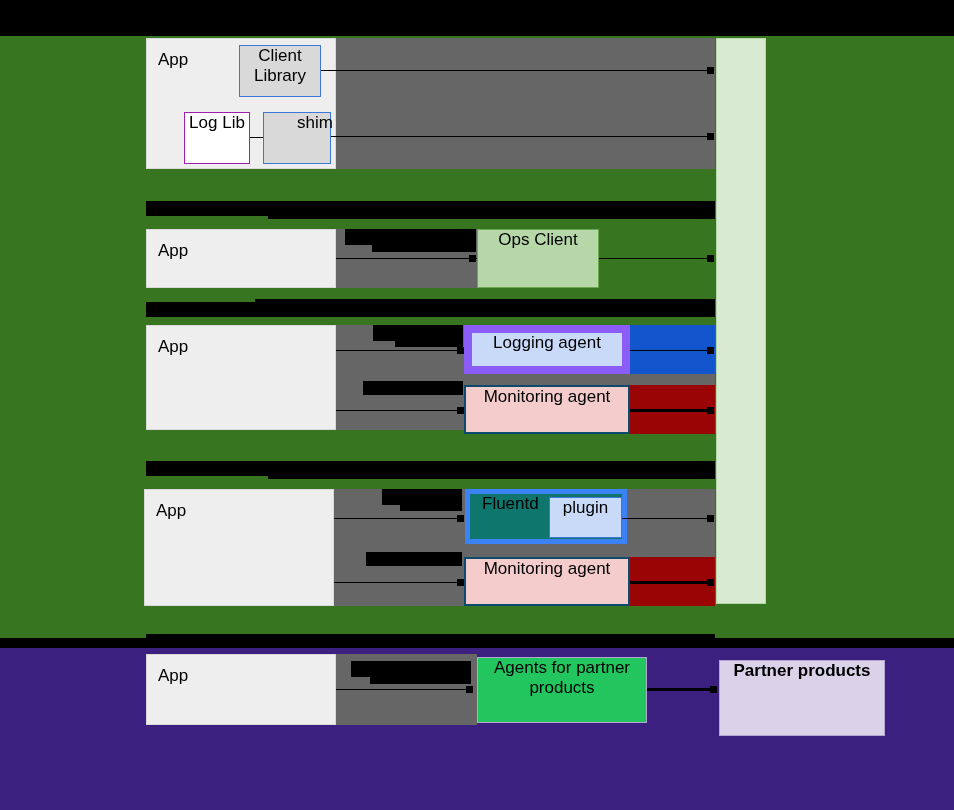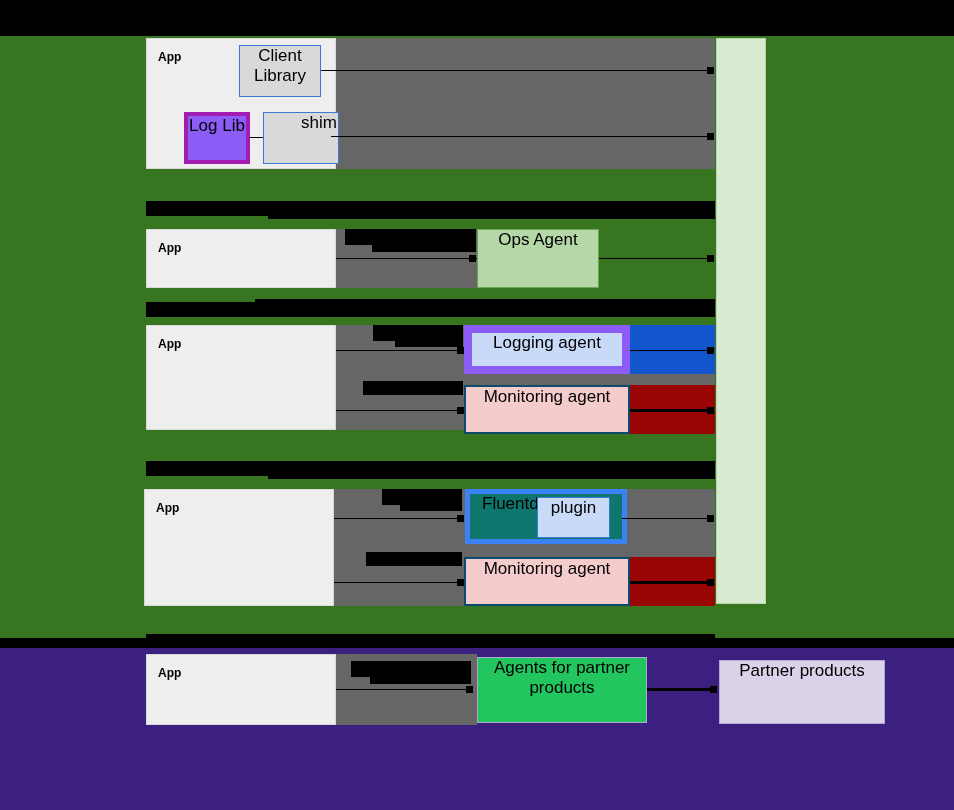--- a/index.html
+++ b/index.html
@@ -12,28 +12,28 @@
   #green-band{left:0;top:36px;width:954px;height:602px;background:#387520;}
   #black-divider{left:0;top:638px;width:954px;height:10px;background:#000;}
   #purple-band{left:0;top:648px;width:954px;height:162px;background:#3b2080;}
   #black-top{left:0;top:0;width:954px;height:36px;background:#000;}
 
   
   #pillar{left:716px;top:38px;width:50px;height:566px;background:#d9ead3;border:1px solid #b6d7a8;}
 
   
   .appbox{background:#eeeeee;border:1px solid #d9d9d9;}
-  .appbox > .applabel{position:absolute;left:11px;top:11px;font-size:12px;color:#000;font-weight:bold;}
+  .appbox > .applabel{position:absolute;left:11px;top:11px;font-size:17px;color:#000;}
 
   
   .node{display:flex;justify-content:center;text-align:center;
         font-size:17px;color:#000;line-height:1.2;}
 
   .n-clientlib{background:#d9d9d9;border:1px solid #3c78d8;}
-  .n-loglib{background:#8b5cf6;border:4px solid #a21caf;}
+  .n-loglib{background:#ffffff;border:1px solid #a21caf;}
   .n-shim{background:#d9d9d9;border:1px solid #3c78d8;}
   .n-opsagent{background:#b6d7a8;border:1px solid #6aa84f;}
   .n-logging{background:#c9daf8;border:8px solid #8b5cf6;}
   .n-monitoring{background:#f4cccc;border:2px solid #0c4a6e;}
   .n-fluentd{background:#0f766e;border:5px solid #3b82f6;}
   .n-plugin{background:#c9daf8;border:1px solid #3c78d8;}
   .n-partner-agents{background:#22c55e;border:1px solid #b4a7d6;}
   .n-partner-products{background:#d9d2e9;border:1px solid #b4a7d6;}
 
   .n-fluentd{justify-content:flex-start;padding-left:12px;}
@@ -66,21 +66,21 @@
 <div class="abs redact-gray" style="left:336px;top:38px;width:379px;height:131px;"></div>
 
 <div class="abs node n-clientlib" style="left:239px;top:45px;width:82px;height:52px;">
   <span>Client Library</span>
 </div>
 
 <div class="abs node n-loglib" style="left:184px;top:112px;width:66px;height:52px;">
   <span>Log Lib</span>
 </div>
 
-<div class="abs node n-shim" style="left:263px;top:112px;width:76px;height:52px;padding-left:36px;">
+<div class="abs node n-shim" style="left:263px;top:112px;width:68px;height:52px;padding-left:36px;">
   <span>shim</span>
 </div>
 
 <div class="abs hline" style="left:250px;top:137px;width:13px;"></div>
 
 <div class="abs hline" style="left:321px;top:70px;width:389px;"></div>
 <div class="abs dot" style="left:707px;top:67px;"></div>
 
 <div class="abs hline" style="left:331px;top:136px;width:379px;"></div>
 <div class="abs dot" style="left:707px;top:133px;"></div>
@@ -90,21 +90,21 @@
 
 <div class="abs appbox" style="left:146px;top:229px;width:190px;height:59px;">
   <span class="applabel">App</span>
 </div>
 
 <div class="abs redact-gray" style="left:336px;top:229px;width:141px;height:59px;"></div>
 <div class="abs redact-black" style="left:345px;top:229px;width:131px;height:16px;"></div>
 <div class="abs redact-black" style="left:372px;top:245px;width:104px;height:7px;"></div>
 
 <div class="abs node n-opsagent" style="left:477px;top:229px;width:122px;height:59px;">
-  <span>Ops Agent</span>
+  <span>Ops Client</span>
 </div>
 
 <div class="abs hline" style="left:336px;top:258px;width:141px;"></div>
 <div class="abs dot" style="left:469px;top:255px;"></div>
 
 <div class="abs hline" style="left:599px;top:258px;width:111px;"></div>
 <div class="abs dot" style="left:707px;top:255px;"></div>
 
 <div class="abs redact-black" style="left:146px;top:302px;width:569px;height:15px;"></div>
 <div class="abs redact-black" style="left:255px;top:299px;width:460px;height:18px;"></div>
@@ -150,21 +150,21 @@
 <div class="abs redact-black" style="left:382px;top:489px;width:80px;height:16px;"></div>
 <div class="abs redact-black" style="left:400px;top:505px;width:62px;height:6px;"></div>
 <div class="abs redact-black" style="left:366px;top:552px;width:96px;height:14px;"></div>
 
 <div class="abs redact-red" style="left:629px;top:557px;width:86px;height:49px;"></div>
 
 <div class="abs node n-fluentd" style="left:465px;top:489px;width:162px;height:55px;">
   <span>Fluentd</span>
 </div>
 
-<div class="abs node n-plugin" style="left:537px;top:497px;width:73px;height:41px;">
+<div class="abs node n-plugin" style="left:549px;top:497px;width:73px;height:41px;">
   <span>plugin</span>
 </div>
 
 <div class="abs node n-monitoring" style="left:464px;top:557px;width:166px;height:49px;">
   <span>Monitoring agent</span>
 </div>
 
 <div class="abs hline" style="left:334px;top:518px;width:130px;"></div>
 <div class="abs dot" style="left:457px;top:515px;"></div>
 <div class="abs hline" style="left:622px;top:518px;width:88px;"></div>
@@ -182,21 +182,21 @@
 </div>
 
 <div class="abs redact-gray" style="left:336px;top:654px;width:141px;height:71px;"></div>
 <div class="abs redact-black" style="left:351px;top:661px;width:120px;height:16px;"></div>
 <div class="abs redact-black" style="left:370px;top:677px;width:101px;height:7px;"></div>
 
 <div class="abs node n-partner-agents" style="left:477px;top:657px;width:170px;height:66px;">
   <span>Agents for partner products</span>
 </div>
 
-<div class="abs node n-partner-products" style="left:719px;top:660px;width:166px;height:64px;">
+<div class="abs node n-partner-products" style="left:719px;top:660px;width:166px;height:76px;font-weight:bold;">
   <span>Partner products</span>
 </div>
 
 <div class="abs hline" style="left:336px;top:689px;width:135px;"></div>
 <div class="abs dot" style="left:466px;top:686px;"></div>
 
 <div class="abs hline-thick" style="left:647px;top:688px;width:65px;"></div>
 <div class="abs dot" style="left:710px;top:686px;"></div>
 
 </body></html>

